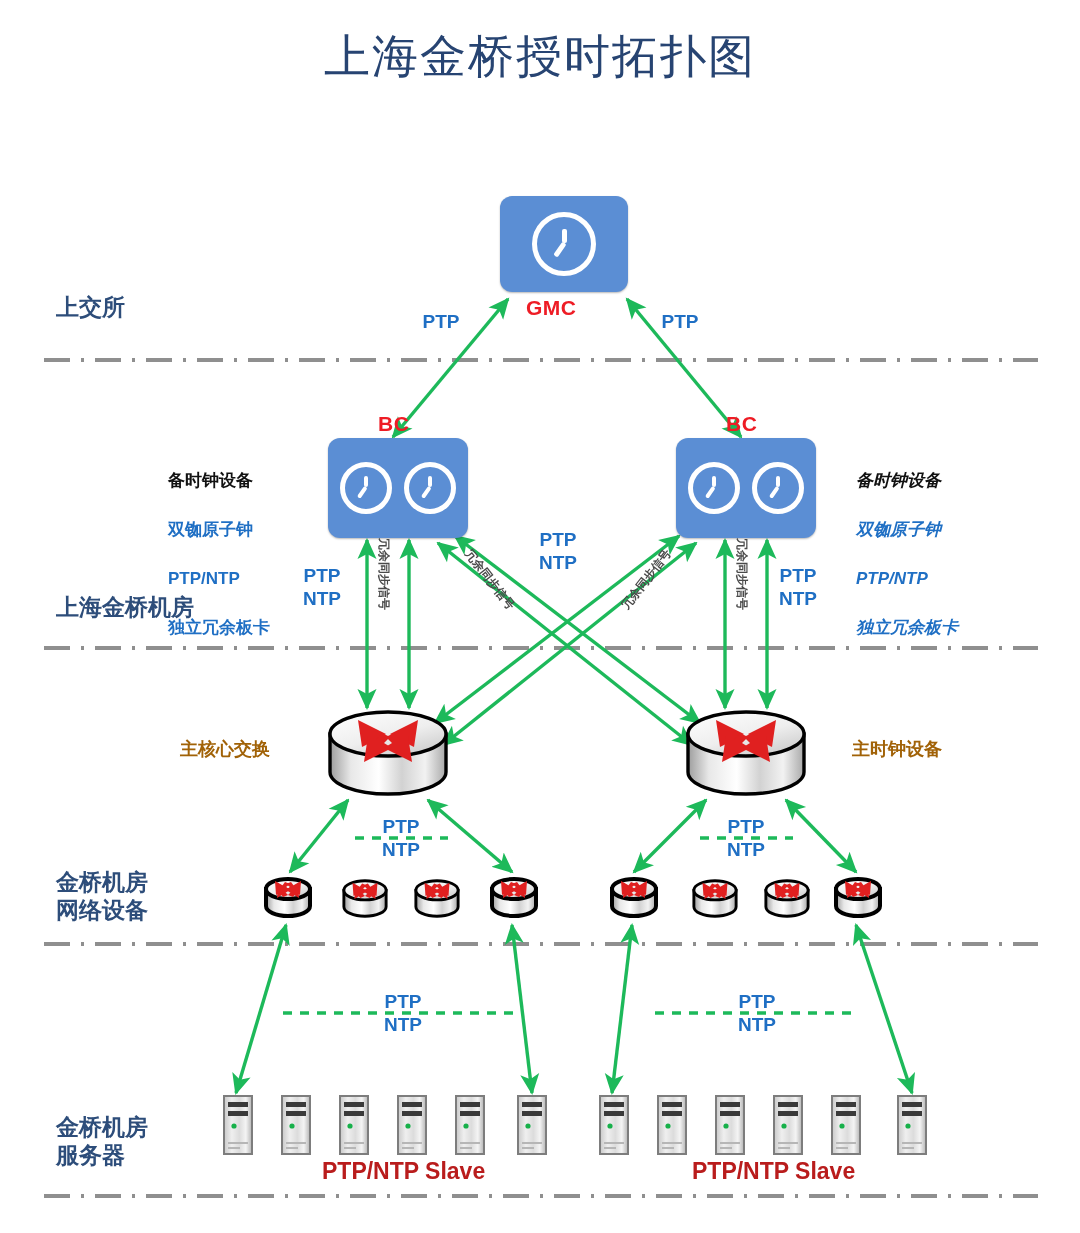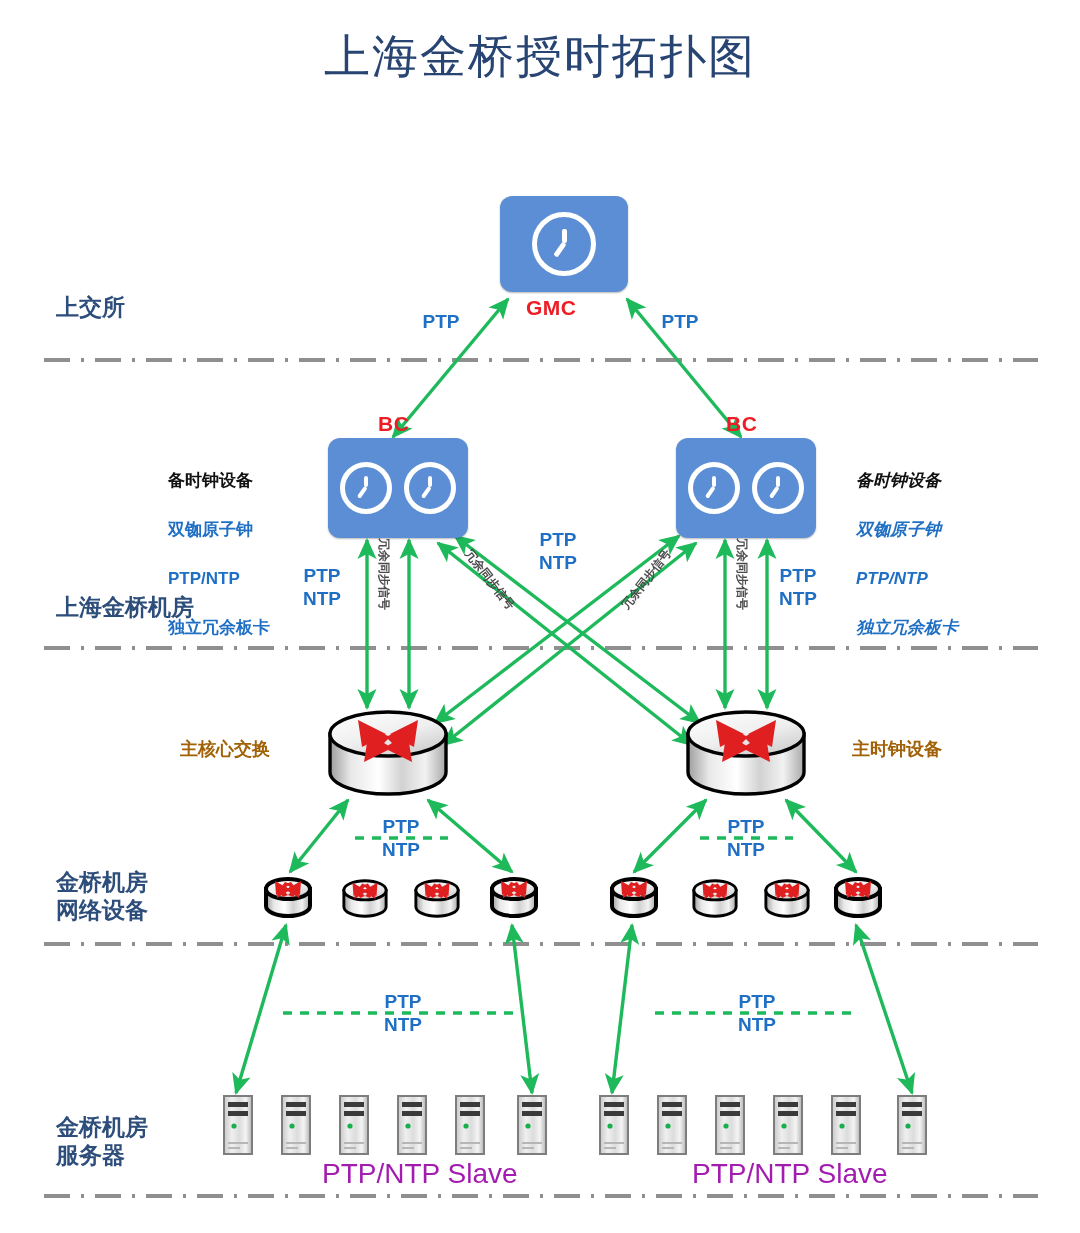--- a/index.html
+++ b/index.html
@@ -83,21 +83,21 @@
   }
   .lbl-black{
     position:absolute;color:#a16207;font-weight:bold;font-size:18px;
     white-space:nowrap;
   }
   .lbl-rot{
     position:absolute;color:#4a4a4a;font-weight:bold;font-size:12px;
     white-space:nowrap;transform-origin:0 0;
   }
   .lbl-red-big{
-    position:absolute;color:#a21caf;font-weight:normal;font-size:28px;
+    position:absolute;color:#b91c1c;font-weight:bold;font-size:23px;
     white-space:nowrap;
   }
 
   
   .core{position:absolute;}
   .core svg{display:block;}
 
   
   .router{position:absolute;}
   .router svg{display:block;}

